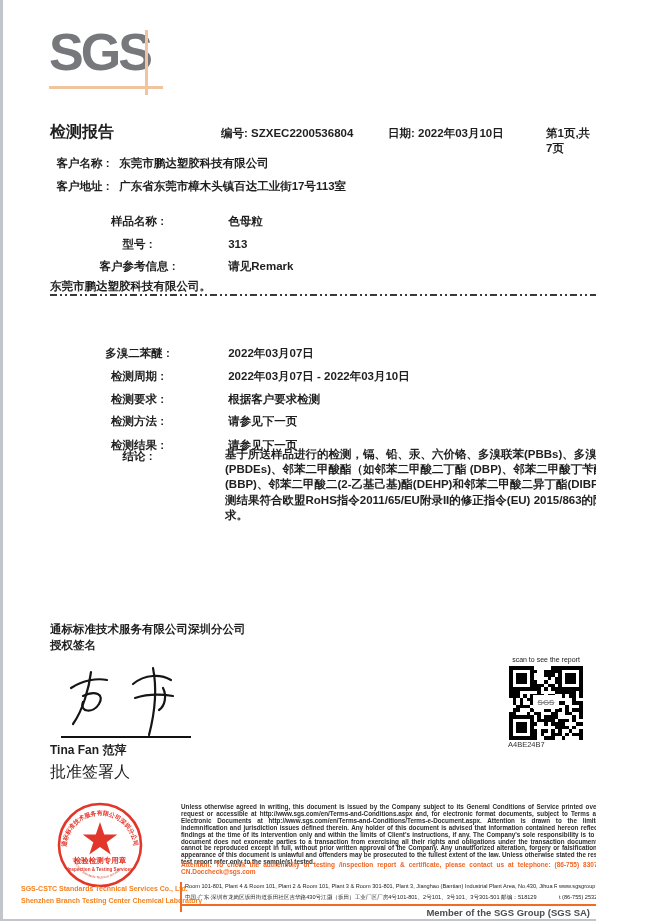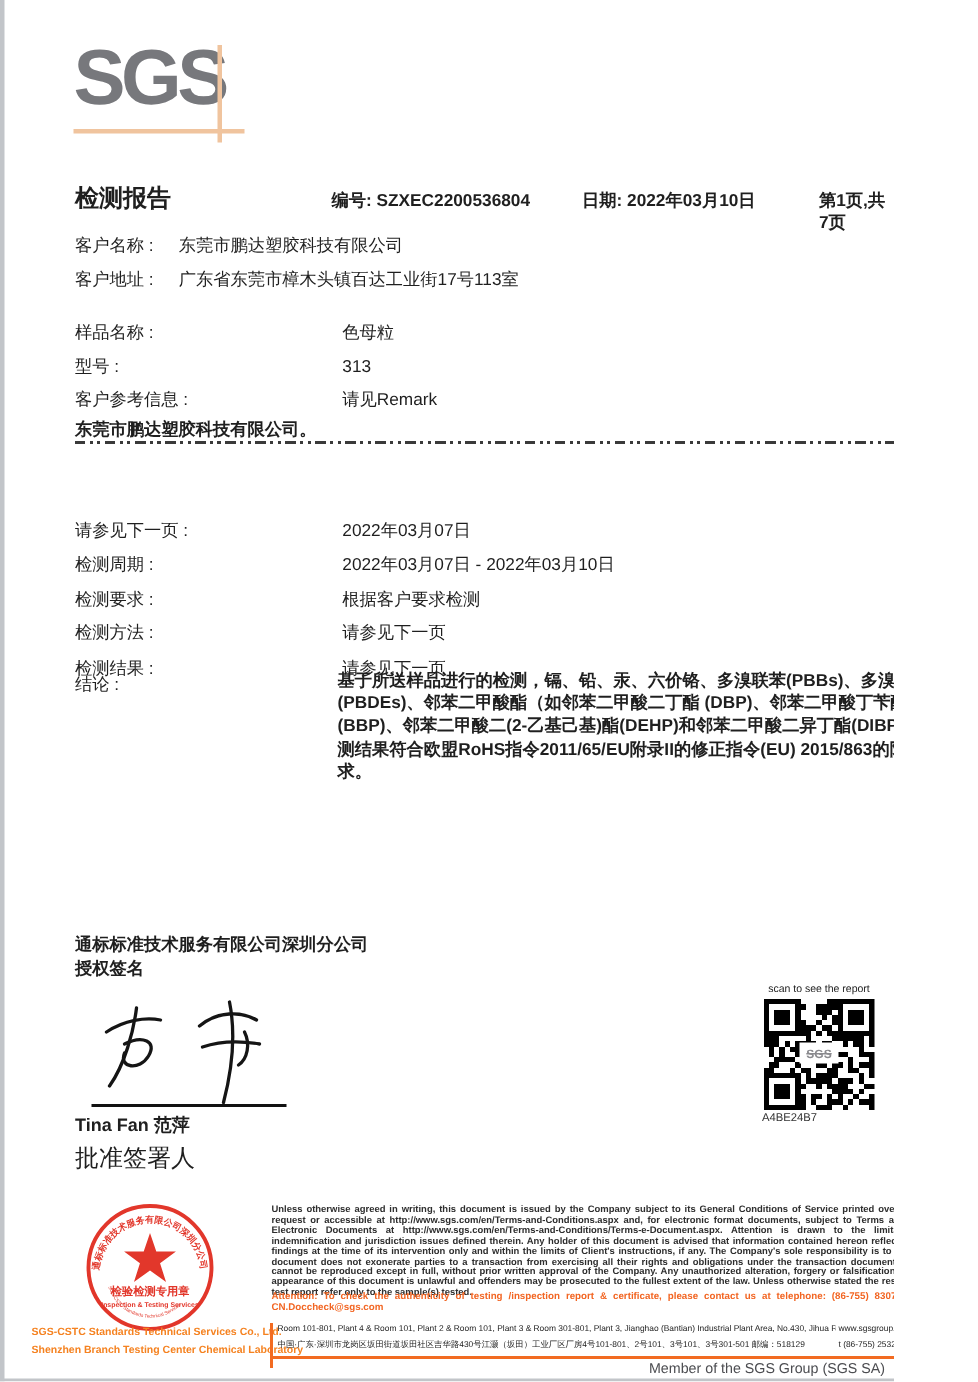--- a/index.html
+++ b/index.html
@@ -11,21 +11,21 @@
   
   .logo{position:absolute;left:46px;top:26px;font-size:52px;font-weight:bold;
         letter-spacing:-3px;color:#77787c;line-height:1;}
   .logo-hline{position:absolute;left:46px;top:86px;width:114px;height:3px;background:#f0c49e;}
   .logo-vline{position:absolute;left:142px;top:30px;width:3px;height:65px;background:#f0c49e;}
   
   .title{position:absolute;left:47px;top:122px;font-size:16px;font-weight:bold;}
   .hmeta{position:absolute;top:126px;font-size:11.5px;font-weight:600;}
   .h-num{left:218px;} .h-date{left:385px;} .h-page{left:543px;}
   
-  .row{position:absolute;left:47px;font-size:11.5px;font-weight:400;white-space:nowrap;}
+  .row{position:absolute;left:47px;font-size:11.5px;font-weight:700;white-space:nowrap;text-align:center;}
   .row .lbl{display:inline-block;}
   .w-client{width:66px;} .w-wide{width:175px;}
   .note{position:absolute;left:47px;top:279px;font-size:11.5px;font-weight:600;}
   .dashline{position:absolute;left:47px;top:294px;width:585px;height:1.5px;
     background:repeating-linear-gradient(90deg,#3a3a3a 0 7px,transparent 7px 10px,#3a3a3a 10px 12px,transparent 12px 15px,#3a3a3a 15px 17px,transparent 17px 20px);}
   
   .conclusion{position:absolute;left:222px;top:447px;width:415px;font-size:11.5px;
     font-weight:700;line-height:15.2px;white-space:normal;}
   
   .sig-company{position:absolute;left:47px;top:622px;font-size:11.5px;font-weight:600;}
@@ -52,21 +52,21 @@
     line-height:6.9px;color:#2e2e2e;text-align:justify;font-weight:600;}
   .attention{position:absolute;left:178px;top:861px;width:470px;font-size:6.5px;
     line-height:7.2px;color:#f26522;font-weight:bold;text-align:justify;}
   .addr-block{position:absolute;left:182px;top:881px;width:372px;font-size:5.6px;
     line-height:11px;color:#222;white-space:nowrap;overflow:hidden;}
   .addr-right{position:absolute;left:556px;top:881px;width:92px;font-size:5.6px;
     line-height:11px;color:#222;}
   .addr-right .r2{white-space:nowrap;}
   .f-vline{position:absolute;left:177px;top:882px;width:2px;height:30px;background:#f26b21;}
   .f-hline{position:absolute;left:177px;top:904px;width:473px;height:2px;background:#f26b21;}
-  .member{position:absolute;right:6px;top:907px;font-size:9.5px;font-weight:400;color:#4c4d51;}
+  .member{position:absolute;right:6px;top:907px;font-size:9.5px;font-weight:700;color:#4c4d51;}
 </style>
 </head>
 <body>
 
 <div class="page">
 
   <div class="logo">SGS</div>
   <div class="logo-hline"></div>
   <div class="logo-vline"></div>
 
@@ -94,21 +94,21 @@
   </div>
   <div class="row" style="top:259px">
     <span class="lbl w-wide">客户参考信息 :</span>
     <span>请见Remark</span>
   </div>
   <div class="note">东莞市鹏达塑胶科技有限公司。</div>
 
   <div class="dashline"></div>
 
   <div class="row" style="top:346px">
-    <span class="lbl w-wide">请参见下一页 :</span>
+    <span class="lbl w-wide">多溴二苯醚 :</span>
     <span>2022年03月07日</span>
   </div>
   <div class="row" style="top:369px">
     <span class="lbl w-wide">检测周期 :</span>
     <span>2022年03月07日 - 2022年03月10日</span>
   </div>
   <div class="row" style="top:392px">
     <span class="lbl w-wide">检测要求 :</span>
     <span>根据客户要求检测</span>
   </div>

